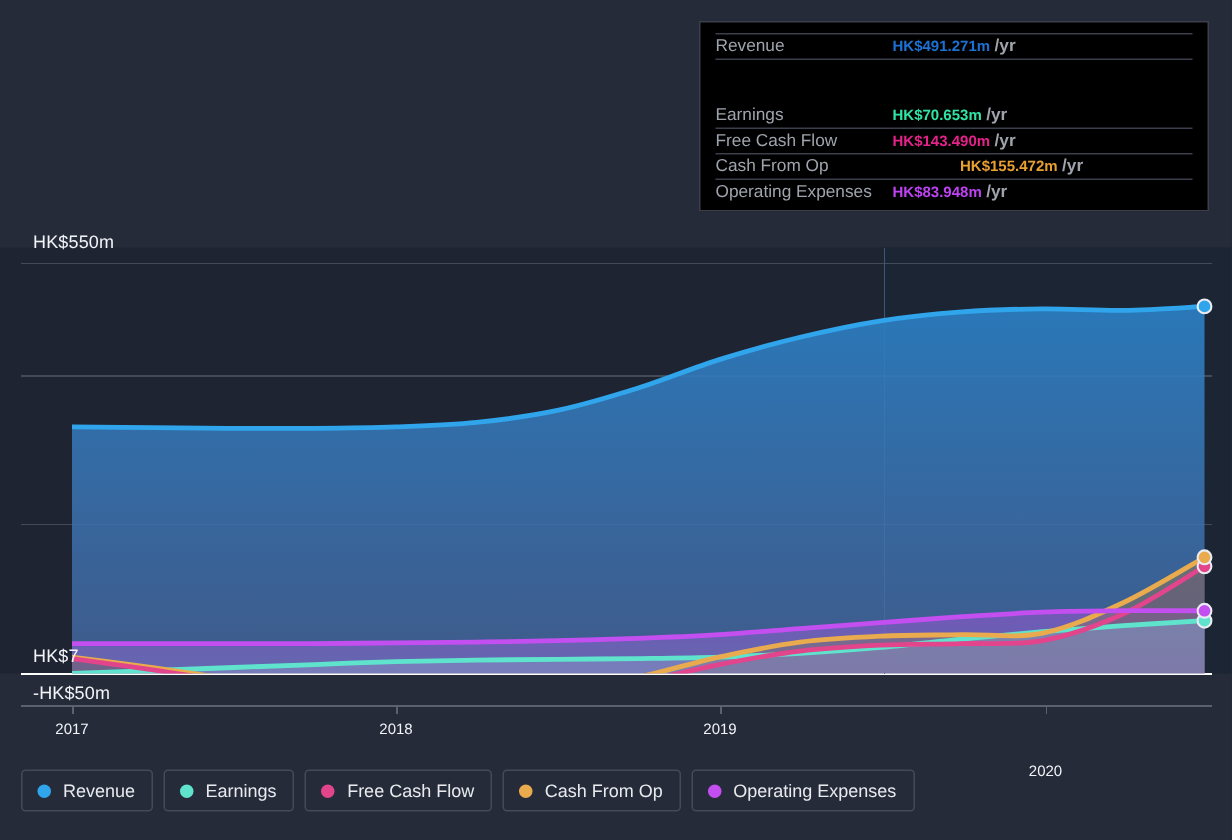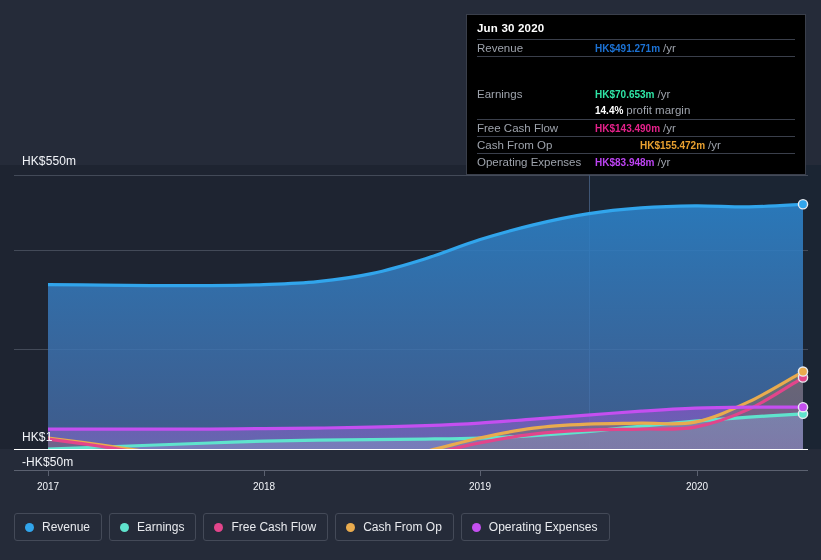--- a/index.html
+++ b/index.html
@@ -37,21 +37,21 @@
     padding-bottom: 5px; letter-spacing: .2px;
   }
   .tt-row {
     display: flex; align-items: baseline;
     border-top: 1px solid #3a3f4b;
     padding: 2px 0 2px 0; min-height: 17px;
   }
   .tt-row.no-rule { border-top: none; }
   .tt-key { width: 118px; color: #9ea3ac; font-size: 11.5px; flex: none; }
   .tt-val { font-weight: bold; font-size: 10px; }
-  .tt-suffix { color: #9ea3ac; font-size: 11.5px; margin-left: 3px; font-weight: normal; }
+  .tt-suffix { color: #9ea3ac; font-size: 11.5px; margin-left: 3px; font-weight: bold; }
 
   
   #legend {
     position: absolute; left: 14px; top: 513px;
     display: flex; gap: 7px; align-items: center;
   }
   .legend-item {
     display: flex; align-items: center; gap: 8px;
     border: 1px solid #444a58; border-radius: 3px;
     padding: 6px 11px 6px 10px; background: transparent;
@@ -131,47 +131,41 @@
       <g id="endpoints">
           <circle cx="803.00" cy="204.26" r="4.6" fill="#31a5ec" stroke="#e9ecf2" stroke-width="1.4"></circle>
           <circle cx="803.00" cy="413.80" r="4.6" fill="#5fe3cd" stroke="#e9ecf2" stroke-width="1.4"></circle>
           <circle cx="803.00" cy="377.52" r="4.6" fill="#e2458b" stroke="#e9ecf2" stroke-width="1.4"></circle>
           <circle cx="803.00" cy="371.55" r="4.6" fill="#e9ab4e" stroke="#e9ecf2" stroke-width="1.4"></circle>
           <circle cx="803.00" cy="407.18" r="4.6" fill="#c44ff0" stroke="#e9ecf2" stroke-width="1.4"></circle>
         </g>
     </svg>
 
     <div class="y-label" style="left:22px; top:154px;">HK$550m</div>
-    <div class="y-label" style="left:22px; top:430px;">HK$1</div>
+    <div class="y-label" style="left:22px; top:430px;">HK$7</div>
     <div class="y-label" style="left:22px; top:455px;">-HK$50m</div>
 
     <div class="x-label" style="left:48px; top:481px;">2017</div>
     <div class="x-label" style="left:264px; top:481px;">2018</div>
     <div class="x-label" style="left:480px; top:481px;">2019</div>
-    <div class="x-label" style="left:697px; top:481px;">2020</div>
+    <div class="x-label" style="left:697px; top:509px;">2020</div>
   </div>
 
   <div id="tooltip">
-    <div class="tt-date">Jun 30 2020</div>
     <div id="tooltip-rows">
         <div class="tt-row">
           <div class="tt-key">Revenue</div>
           <span class="tt-val" style="color: rgb(28, 114, 212);">HK$491.271m</span>
           <span class="tt-suffix">/yr</span>
         </div>
         <div class="tt-row">
           <div class="tt-key">Earnings</div>
           <span class="tt-val" style="color: rgb(47, 229, 166); margin-top: 30px;">HK$70.653m</span>
           <span class="tt-suffix">/yr</span>
         </div>
-        <div class="tt-row no-rule">
-          <div class="tt-key"></div>
-          <span class="tt-val" style="color: rgb(255, 255, 255);">14.4%</span>
-          <span class="tt-suffix">profit margin</span>
-        </div>
         <div class="tt-row">
           <div class="tt-key">Free Cash Flow</div>
           <span class="tt-val" style="color: rgb(229, 33, 138);">HK$143.490m</span>
           <span class="tt-suffix">/yr</span>
         </div>
         <div class="tt-row">
           <div class="tt-key">Cash From Op</div>
           <span class="tt-val" style="color: rgb(232, 160, 48); margin-left: 45px;">HK$155.472m</span>
           <span class="tt-suffix">/yr</span>
         </div>

